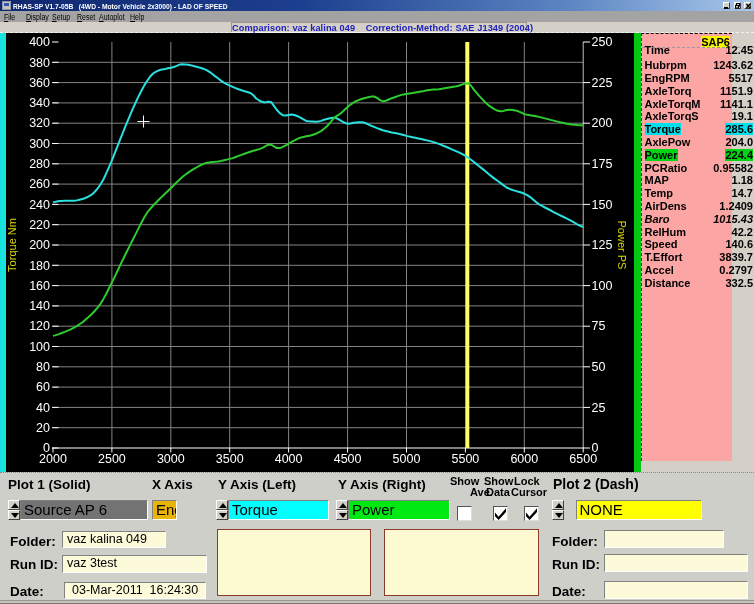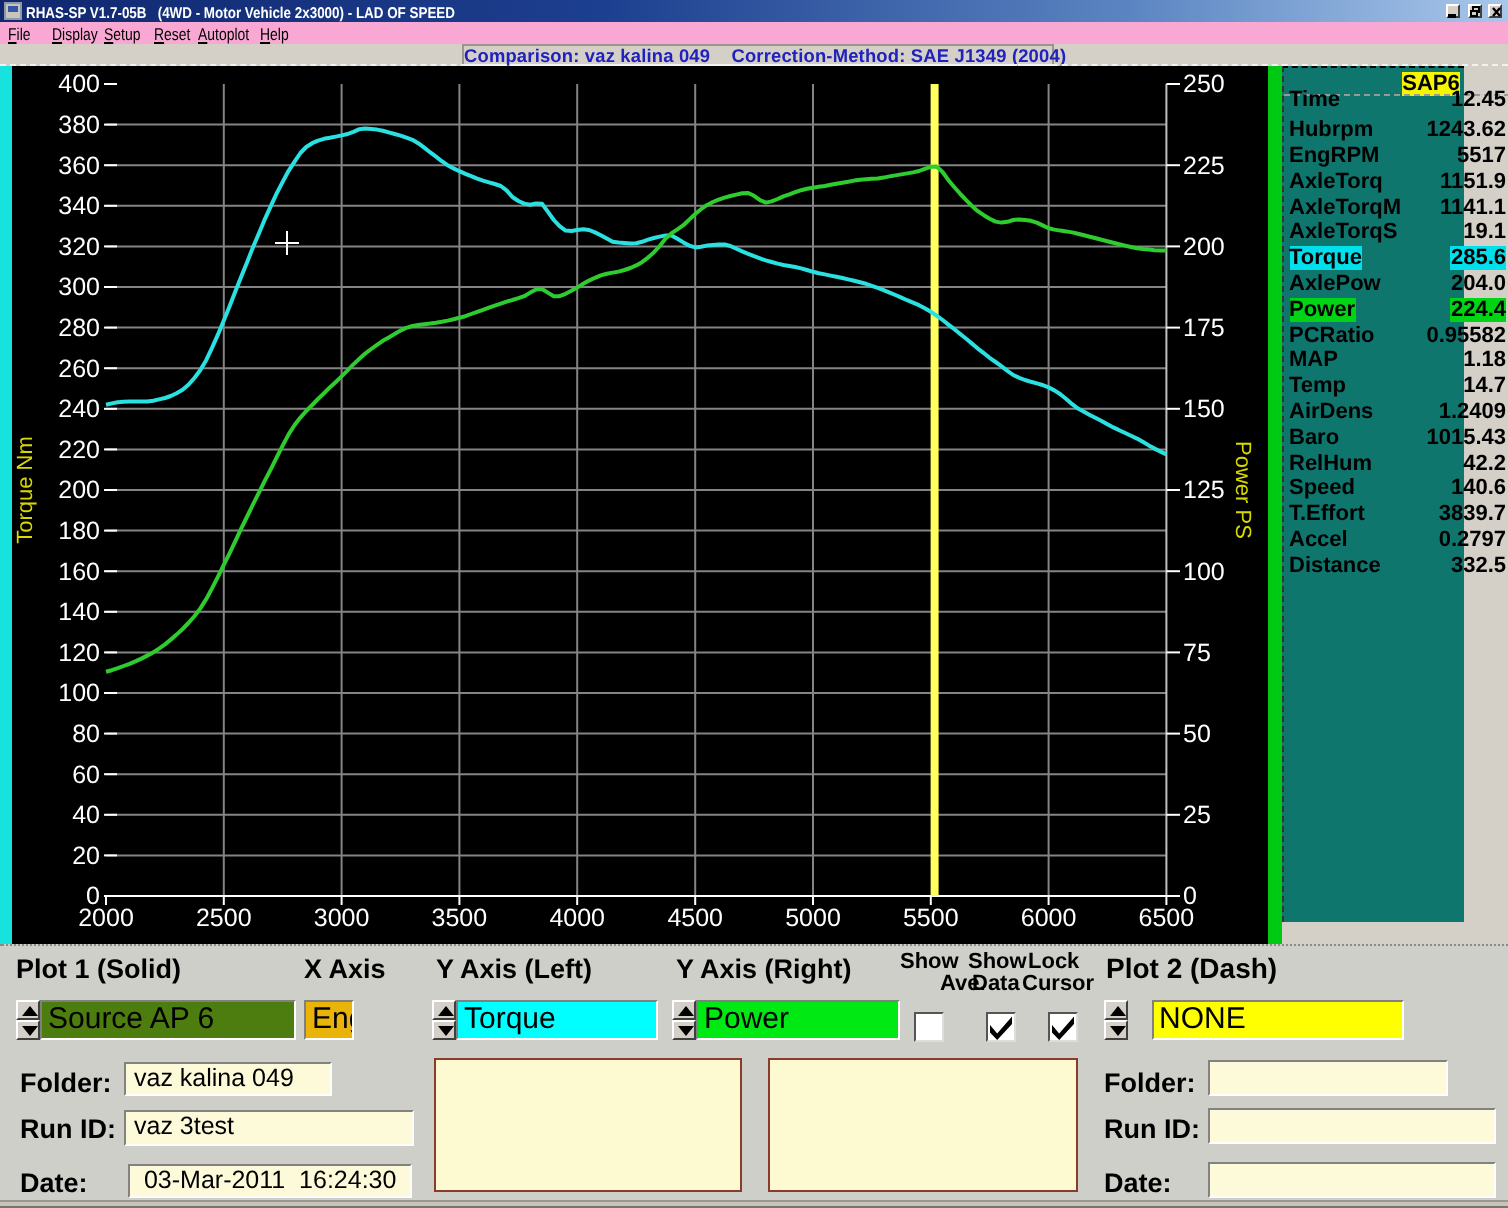--- a/index.html
+++ b/index.html
@@ -11,34 +11,34 @@
 
 #titlebar { left:0; top:0; width:754px; height:11px;
   background:linear-gradient(to right,#10276f 0%,#1d3f8f 40%,#5b85c2 75%,#a9c7ea 100%); }
 #titletxt { left:13px; top:1.5px; color:#fff; font-size:7.8px; font-weight:bold; white-space:nowrap; transform:scaleX(0.86); transform-origin:0 0;}
 .tbtn { top:1.5px; width:7px; height:7.5px; background:#d4d0c8; border:1px solid;
   border-color:#fff #404040 #404040 #fff; }
 #ticon { left:2px; top:1px; width:9px; height:9px; background:#c8c4bc; border:1px solid #8899aa;}
 #ticon div { position:absolute; left:1px; top:1px; width:5px; height:3px; background:#3355aa;}
 
 
-#menubar { left:0; top:11px; width:754px; height:11px; background:#f9a8d4; }
+#menubar { left:0; top:11px; width:754px; height:11px; background:#a3a3a3; }
 .mi { position:absolute; top:1px; font-size:8.5px; color:#000; transform:scaleX(0.82); transform-origin:0 0; }
 .mi u { text-decoration:underline; }
 
 
 #compstrip { left:0; top:22px; width:754px; height:11px; background:#d4d0c8; }
 #comppanel { left:231px; top:0px; width:296px; height:11px; border:1px solid #9a968e; border-bottom-color:#f5f4f0; background:#d4d0c8;
   font-size:9.2px; font-weight:bold; color:#2121bd; text-align:center; line-height:10px; letter-spacing:0.1px; white-space:nowrap;}
 
 
 #cyanstripe { left:0; top:33px; width:6px; height:439px; background:#17e2de; }
 #blackarea { left:6px; top:33px; width:628px; height:439px; background:#000; }
 #greenstripe { left:634px; top:33px; width:7px; height:439px; background:#00c913; }
-#datapanel { left:641px; top:33px; width:91px; height:428px; background:#0f766e;
+#datapanel { left:641px; top:33px; width:91px; height:428px; background:#fca5a5;
   border-top:1px dashed #000; border-left:1px dashed #333; }
 #sapbox { position:absolute; right:2px; top:1.5px; width:29px; height:12px; background:#f5f500;
   font-size:11px; font-weight:bold; color:#000; text-align:center; line-height:12px;}
 #saprule { position:absolute; left:0px; top:13px; width:113px; border-top:1px dashed #999; }
 .drow { position:absolute; left:0; width:113px; height:12.3px; font-size:11px; font-weight:bold; color:#000; line-height:12.3px; }
 .dl { position:absolute; left:2.5px; top:0; }
 .dv { position:absolute; right:2px; top:0; }
 .hcyan { background:#00dfec; }
 .hgreen { background:#00d414; }
 
@@ -150,21 +150,21 @@
         <span class="dv">1.18</span>
       </div>
     <div class="drow" style="top:153.2px;">
         <span class="dl">Temp</span>
         <span class="dv">14.7</span>
       </div>
     <div class="drow" style="top:166.0px;">
         <span class="dl">AirDens</span>
         <span class="dv">1.2409</span>
       </div>
-    <div class="drow" style="top:178.8px;">
+    <div class="drow" style="top:178.8px;font-style:italic;">
         <span class="dl">Baro</span>
         <span class="dv">1015.43</span>
       </div>
     <div class="drow" style="top:191.6px;">
         <span class="dl">RelHum</span>
         <span class="dv">42.2</span>
       </div>
     <div class="drow" style="top:204.4px;">
         <span class="dl">Speed</span>
         <span class="dv">140.6</span>
@@ -323,21 +323,21 @@
           <svg width="8" height="5">
             <path d="M4 0 L8 5 L0 5 Z" fill="#000"></path>
           </svg>
         </div>
         <div class="spb" style="top:10.3px;">
           <svg width="8" height="5">
             <path d="M0 0 L8 0 L4 5 Z" fill="#000"></path>
           </svg>
         </div>
       </div>
-    <div class="combo" style="left:20px; width:127.5px; background:#4d7c0f;">Source AP 6</div>
+    <div class="combo" style="left:20px; width:127.5px; background:#737373;">Source AP 6</div>
     <div class="spin" style="left:151.5px;">
         <div class="spb" style="top:0;">
           <svg width="8" height="5">
             <path d="M4 0 L8 5 L0 5 Z" fill="#000"></path>
           </svg>
         </div>
         <div class="spb" style="top:10.3px;">
           <svg width="8" height="5">
             <path d="M0 0 L8 0 L4 5 Z" fill="#000"></path>
           </svg>

